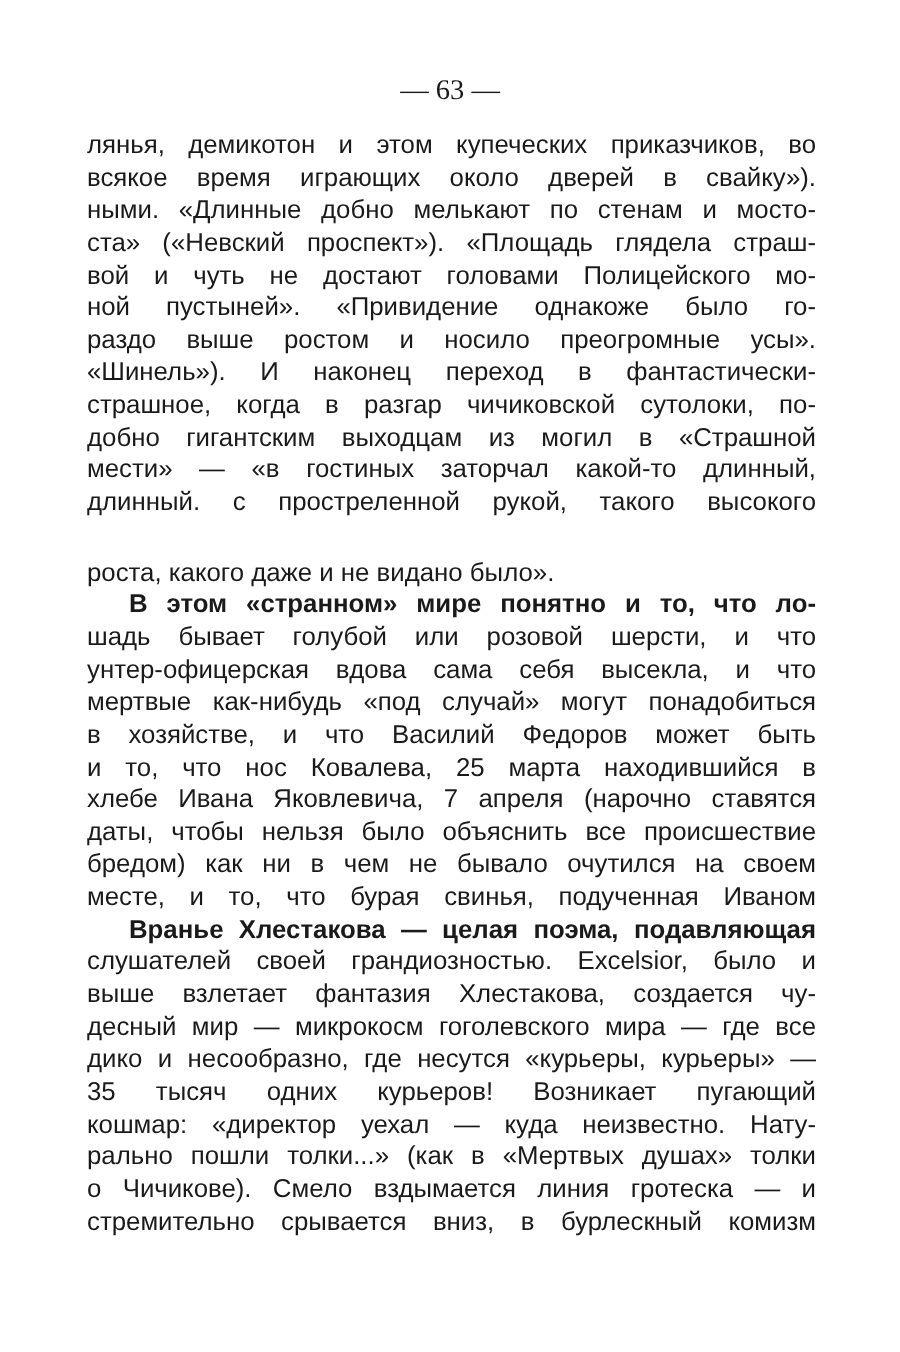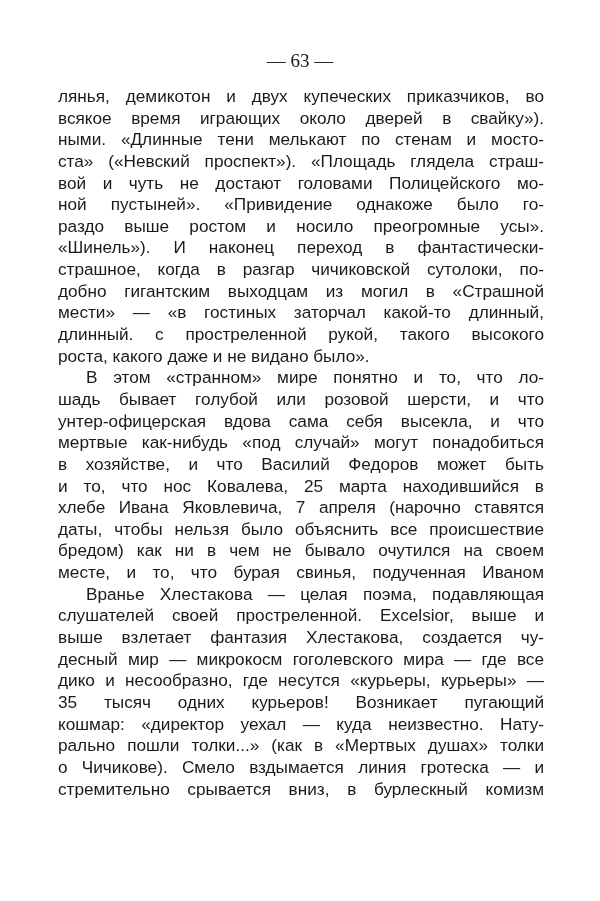--- a/index.html
+++ b/index.html
@@ -19,33 +19,33 @@
   .text-block {
     position: absolute; top: 86px; left: 58px; width: 486px;
     font-size: 17.2px; line-height: 21.65px;
     font-stretch: condensed;
   }
   .line {
     display: block; white-space: nowrap;
     text-align: justify; text-align-last: justify;
     height: 21.65px; overflow: visible;
   }
-  .line.indent { padding-left: 28px; }
-  .line.last { text-align-last: left; }
+  .line.indent { padding-left: 28px; font-weight: bold; }
+  .line.last { text-align-last: left; margin-top: 25px; }
   .line span { display: inline; }
 </style>
 </head>
 <body>
 
 <div class="page-number">— 63 —</div>
 
 <div class="text-block" id="text-block">
-    <div class="line"><span>лянья, демикотон и двух купеческих приказчиков, во</span></div>
+    <div class="line"><span>лянья, демикотон и этом купеческих приказчиков, во</span></div>
     <div class="line"><span>всякое время играющих около дверей в свайку»).</span></div>
-    <div class="line"><span>ными. «Длинные тени мелькают по стенам и мосто-</span></div>
+    <div class="line"><span>ными. «Длинные добно мелькают по стенам и мосто-</span></div>
     <div class="line"><span>ста» («Невский проспект»). «Площадь глядела страш-</span></div>
     <div class="line"><span>вой и чуть не достают головами Полицейского мо-</span></div>
     <div class="line"><span>ной пустыней». «Привидение однакоже было го-</span></div>
     <div class="line"><span>раздо выше ростом и носило преогромные усы».</span></div>
     <div class="line"><span>«Шинель»). И наконец переход в фантастически-</span></div>
     <div class="line"><span>страшное, когда в разгар чичиковской сутолоки, по-</span></div>
     <div class="line"><span>добно гигантским выходцам из могил в «Страшной</span></div>
     <div class="line"><span>мести» — «в гостиных заторчал какой-то длинный,</span></div>
     <div class="line"><span>длинный. с простреленной рукой, такого высокого</span></div>
     <div class="line last"><span>роста, какого даже и не видано было».</span></div>
@@ -53,21 +53,21 @@
     <div class="line"><span>шадь бывает голубой или розовой шерсти, и что</span></div>
     <div class="line"><span>унтер-офицерская вдова сама себя высекла, и что</span></div>
     <div class="line"><span>мертвые как-нибудь «под случай» могут понадобиться</span></div>
     <div class="line"><span>в хозяйстве, и что Василий Федоров может быть</span></div>
     <div class="line"><span>и то, что нос Ковалева, 25 марта находившийся в</span></div>
     <div class="line"><span>хлебе Ивана Яковлевича, 7 апреля (нарочно ставятся</span></div>
     <div class="line"><span>даты, чтобы нельзя было объяснить все происшествие</span></div>
     <div class="line"><span>бредом) как ни в чем не бывало очутился на своем</span></div>
     <div class="line"><span>месте, и то, что бурая свинья, подученная Иваном</span></div>
     <div class="line indent"><span>Вранье Хлестакова — целая поэма, подавляющая</span></div>
-    <div class="line"><span>слушателей своей простреленной. Excelsior, выше и</span></div>
+    <div class="line"><span>слушателей своей грандиозностью. Excelsior, было и</span></div>
     <div class="line"><span>выше взлетает фантазия Хлестакова, создается чу-</span></div>
     <div class="line"><span>десный мир — микрокосм гоголевского мира — где все</span></div>
     <div class="line"><span>дико и несообразно, где несутся «курьеры, курьеры» —</span></div>
     <div class="line"><span>35 тысяч одних курьеров! Возникает пугающий</span></div>
     <div class="line"><span>кошмар: «директор уехал — куда неизвестно. Нату-</span></div>
     <div class="line"><span>рально пошли толки...» (как в «Мертвых душах» толки</span></div>
     <div class="line"><span>о Чичикове). Смело вздымается линия гротеска — и</span></div>
     <div class="line"><span>стремительно срывается вниз, в бурлескный комизм</span></div>
   </div>
 

